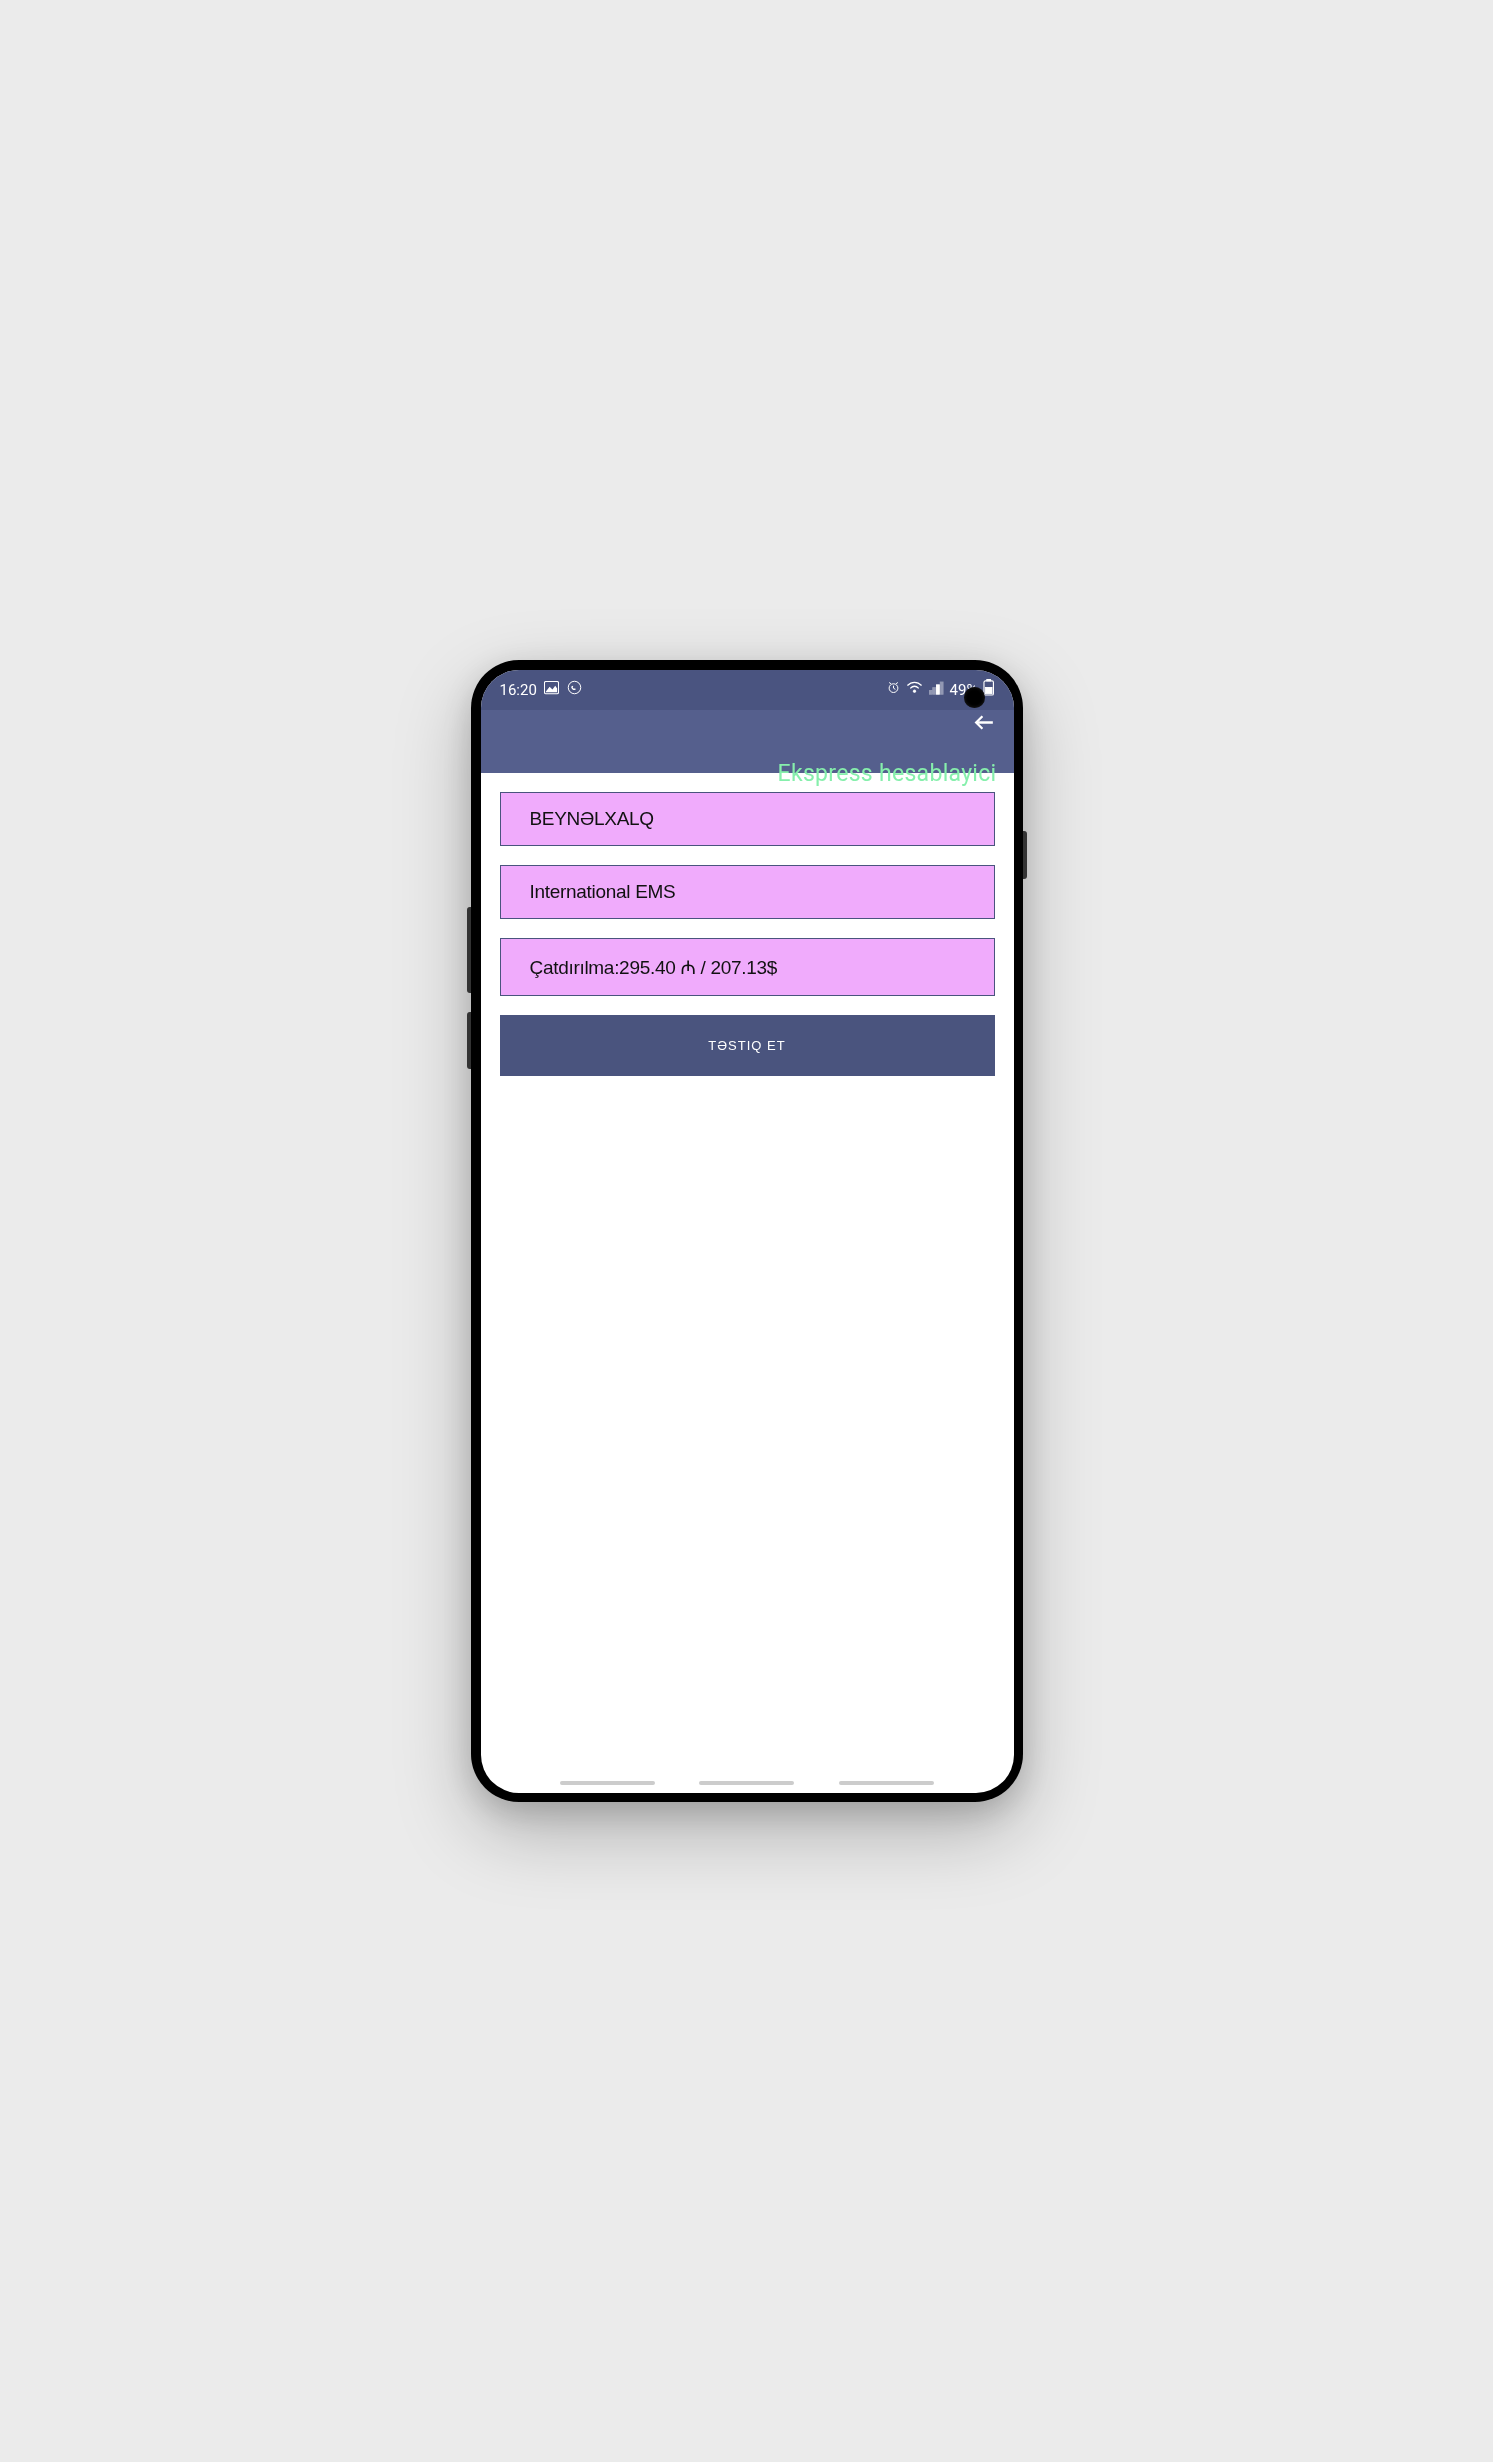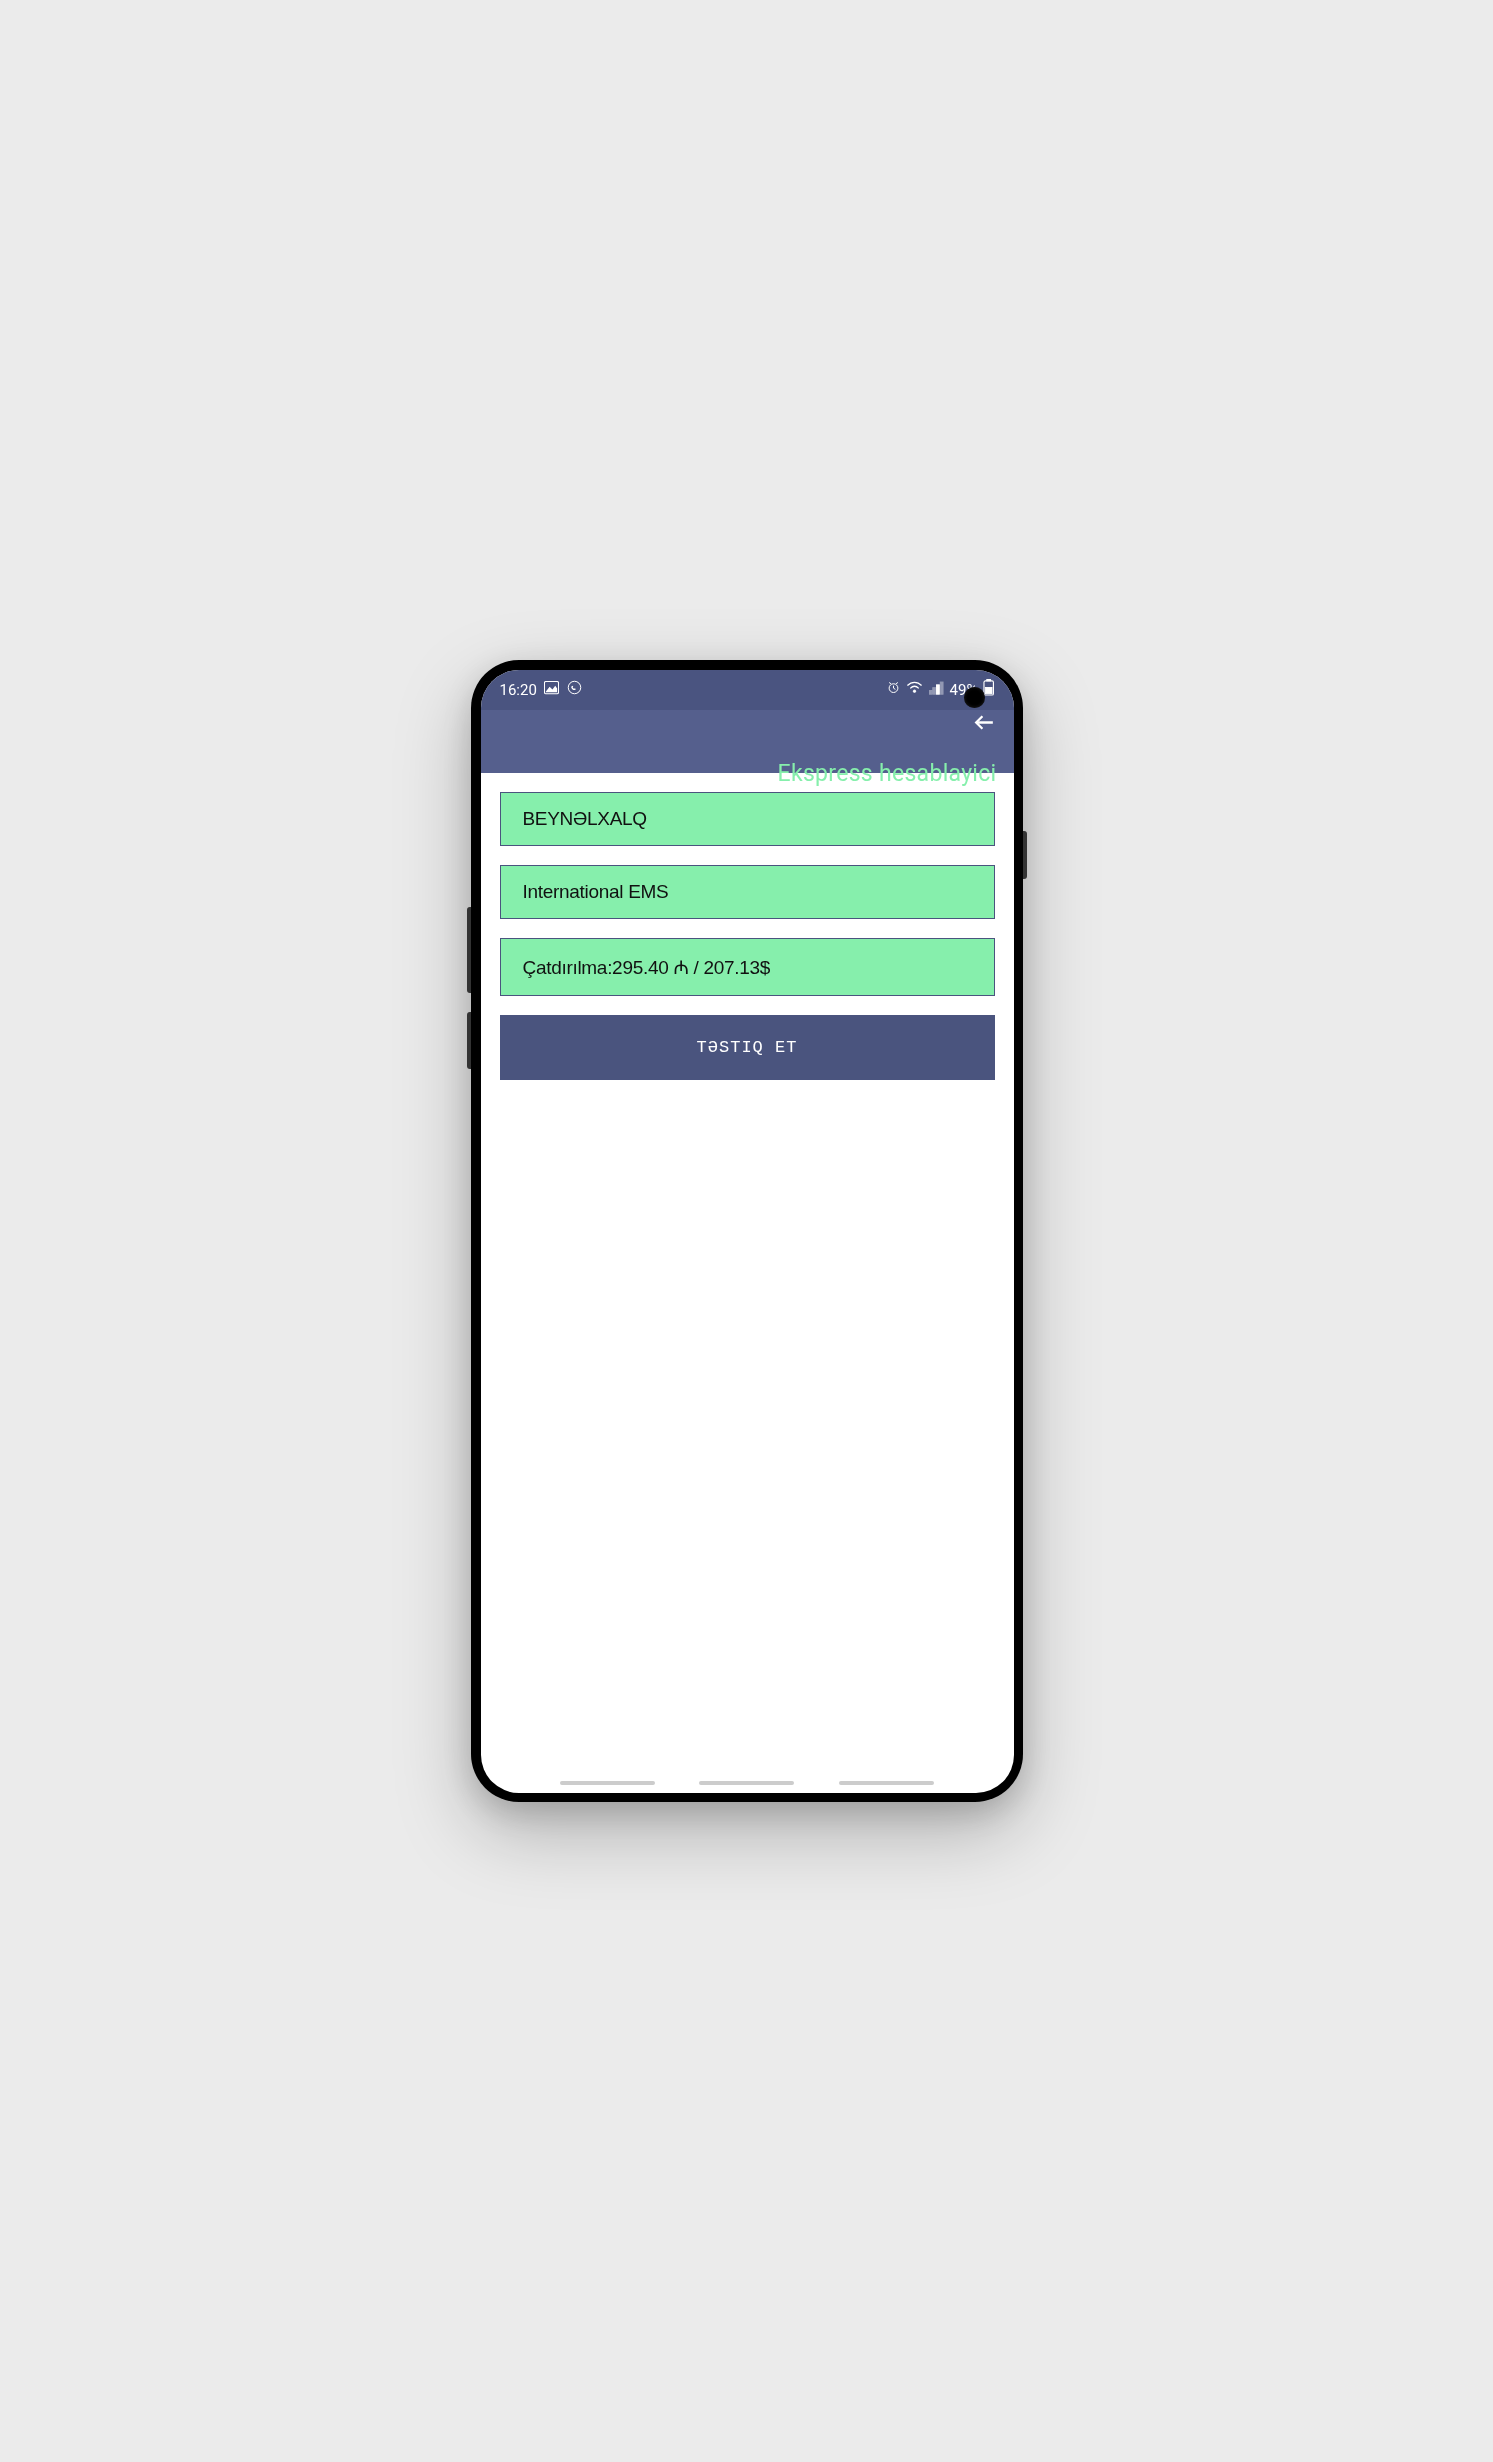--- a/index.html
+++ b/index.html
@@ -70,38 +70,38 @@
     font-size: 23px;
     font-weight: 400;
     letter-spacing: 0.3px;
   }
   .content {
     padding: 19px;
     background: #fff;
   }
   .field {
     border: 1.9px solid #4a547e;
-    background: #86efac;
-    padding: 15px 22px;
+    background: #f0abfc;
+    padding: 15px 29px;
     margin-bottom: 19px;
     font-size: 19px;
     color: #111;
     font-family: Arial, Helvetica, sans-serif;
     font-stretch: condensed;
     letter-spacing: -0.3px;
   }
   .confirm-btn {
     background: #4a547e;
     color: #fff;
     text-align: center;
     padding: 23px 0;
-    font-size: 17px;
+    font-size: 13px;
     letter-spacing: 1px;
     cursor: pointer;
-    font-family: Liberation Mono, monospace;
+    font-family: Liberation Sans, sans-serif;
   }
   .nav-indicator {
     position:absolute;
     bottom: 7.6px;
     left: 0; right: 0;
     display:flex;
     justify-content: space-around;
     padding: 0 57px;
   }
   .nav-seg {

